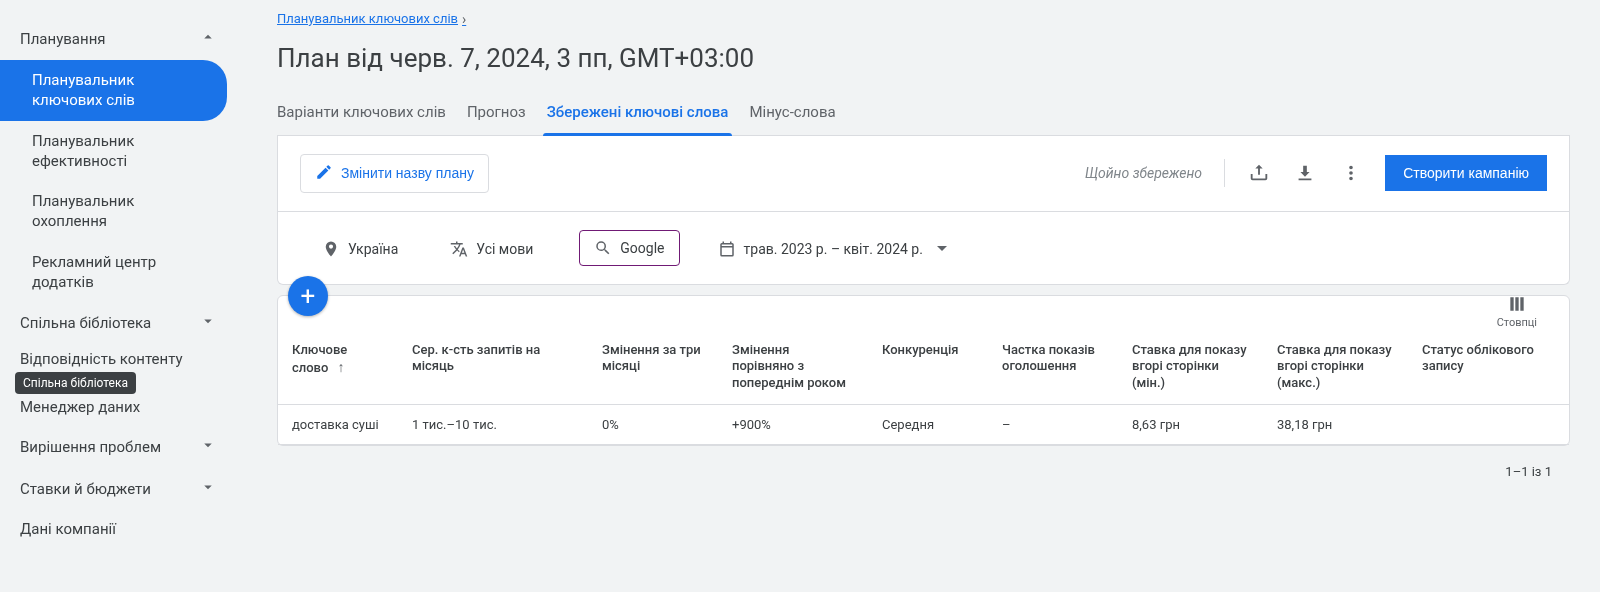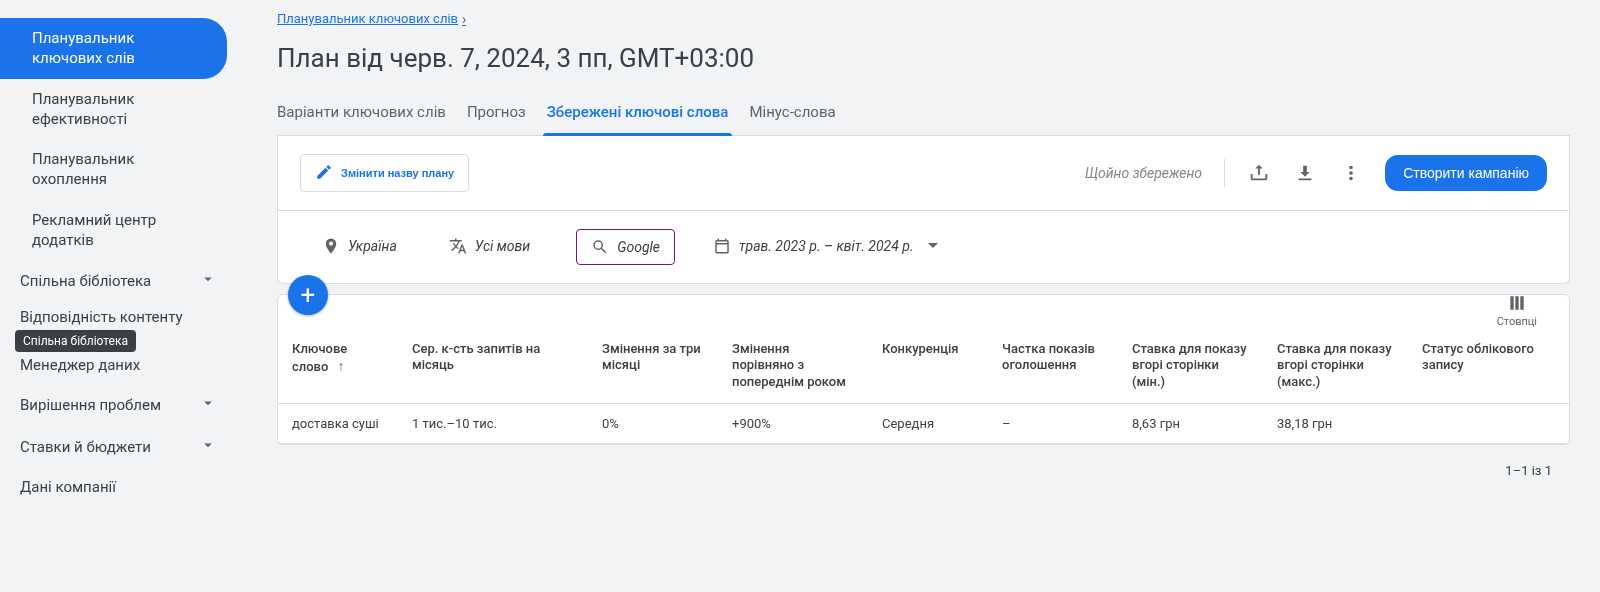--- a/index.html
+++ b/index.html
@@ -110,26 +110,25 @@
     justify-content: space-between;
     padding: 18px 22px;
     border-bottom: 1px solid #dadce0;
   }
   .rename-btn {
     border: 1px solid #dadce0;
     border-radius: 4px;
     color: #1a73e8;
     background: #fff;
     padding: 8px 14px;
-    font-size: 11px;
+    font-size: 14px;
     display: inline-flex;
     align-items: center;
     gap: 8px;
     cursor: pointer;
-    font-weight: bold;
   }
   .rename-btn svg { width: 18px; height: 18px; fill: #1a73e8; }
   .toolbar-right {
     display: flex;
     align-items: center;
     gap: 22px;
   }
   .muted { color: #80868b; font-style: italic; font-size: 14px; }
   .vsep { width: 1px; height: 28px; background: #dadce0; }
   .icon-btn {
@@ -137,31 +136,30 @@
     display: inline-flex;
     align-items: center;
     justify-content: center;
     cursor: pointer;
   }
   .icon-btn svg { width: 22px; height: 22px; fill: #5f6368; }
   .primary-btn {
     background: #1a73e8;
     color: #fff;
     border: none;
-    border-radius: 13px;
+    border-radius: 0;
     padding: 10px 18px;
     font-size: 14px;
     cursor: pointer;
   }
   .filters-row {
     display: flex;
-    align-items: flex-start;
+    align-items: flex-end;
     gap: 24px;
     padding: 18px 30px;
-    font-style: italic;
   }
   .filter-chip {
     display: inline-flex;
     align-items: center;
     gap: 8px;
     font-size: 14px;
     color: #3c4043;
     padding: 8px 14px;
     border-radius: 4px;
   }
@@ -232,20 +230,28 @@
     text-align: right;
     padding: 18px 18px;
     font-size: 13px;
     background: transparent;
   }
 </style>
 </head>
 <body>
 
 <nav class="sidebar">
+  <div class="side-section-header">
+    <span>Планування</span>
+    <span class="chev">
+      <svg viewBox="0 0 24 24">
+          <path d="M7 14l5-5 5 5z"></path>
+        </svg>
+    </span>
+  </div>
   <div class="side-item active">Планувальник ключових слів</div>
   <div class="side-item">Планувальник ефективності</div>
   <div class="side-item">Планувальник охоплення</div>
   <div class="side-item">Рекламний центр додатків</div>
 
   <div class="side-section-header">
     <span>Спільна бібліотека</span>
     <span class="chev">
       <svg viewBox="0 0 24 24">
           <path d="M7 10l5 5 5-5z"></path>

